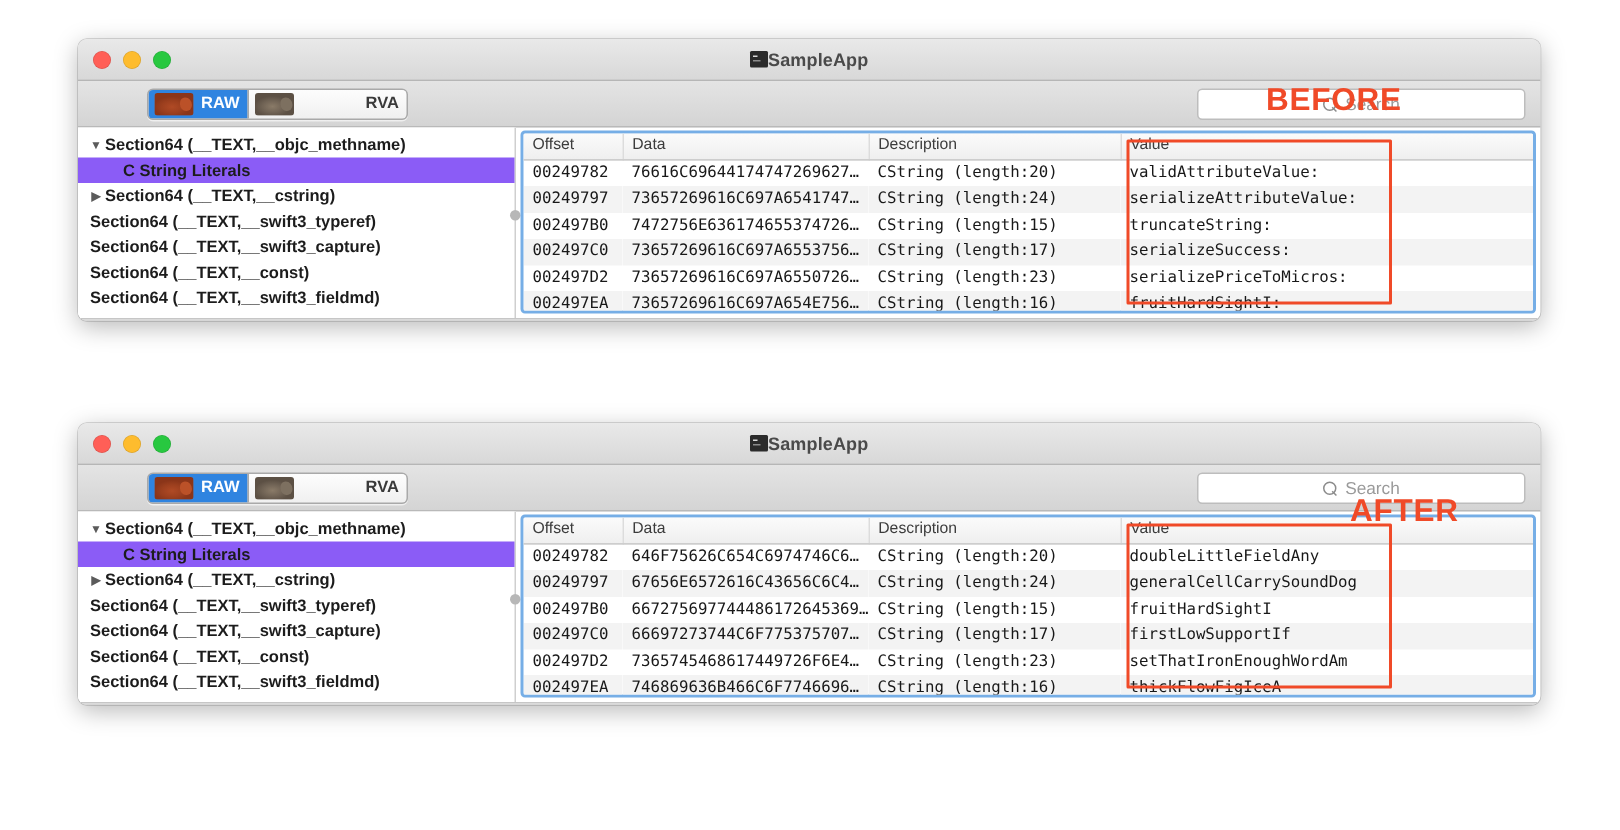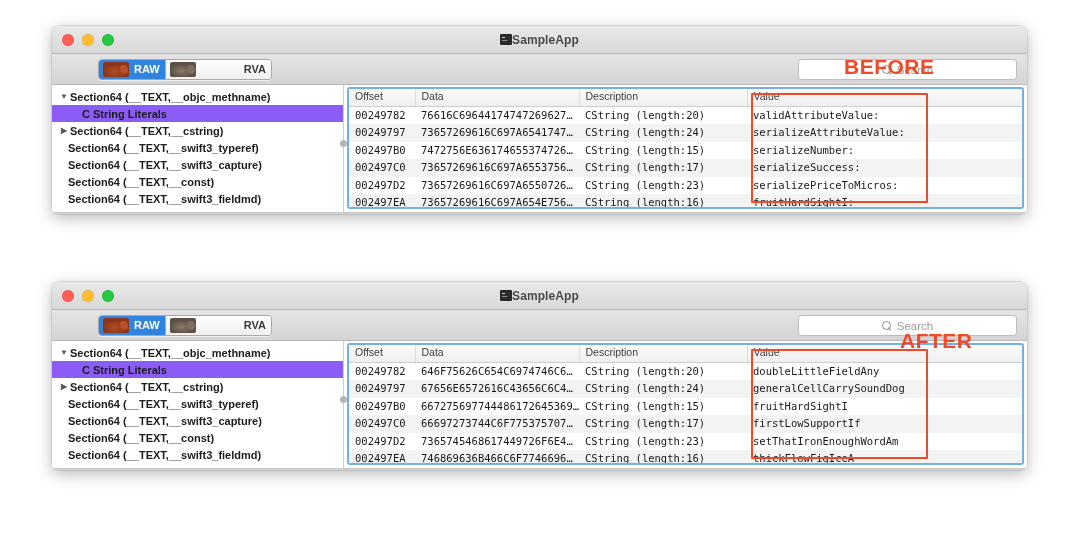--- a/index.html
+++ b/index.html
@@ -228,21 +228,21 @@
   .side-row.selected { background: #8b5cf6; }
   .disclosure {
     width: 12px;
     flex: none;
     font-size: 8px;
     color: #5b5b5b;
     line-height: 1;
     text-align: center;
   }
   .side-row.child { padding-left: 30px; }
-  .side-row.leaf  { padding-left: 8px; margin-left: 8px; }
+  .side-row.leaf  { padding-left: 8px; }
 
   .divider-handle {
     position: absolute;
     right: -4px;
     top: 55px;
     width: 7px; height: 7px;
     border-radius: 50%;
     background: #b7b7b7;
   }
 
@@ -406,21 +406,21 @@
             <tr>
                 <td>00249797</td>
                 <td>73657269616C697A6541747…</td>
                 <td>CString (length:24)</td>
                 <td>serializeAttributeValue:</td>
               </tr>
             <tr>
                 <td>002497B0</td>
                 <td>7472756E636174655374726…</td>
                 <td>CString (length:15)</td>
-                <td>serializeNumber:</td>
+                <td>truncateString:</td>
               </tr>
             <tr>
                 <td>002497C0</td>
                 <td>73657269616C697A6553756…</td>
                 <td>CString (length:17)</td>
                 <td>serializeSuccess:</td>
               </tr>
             <tr>
                 <td>002497D2</td>
                 <td>73657269616C697A6550726…</td>

